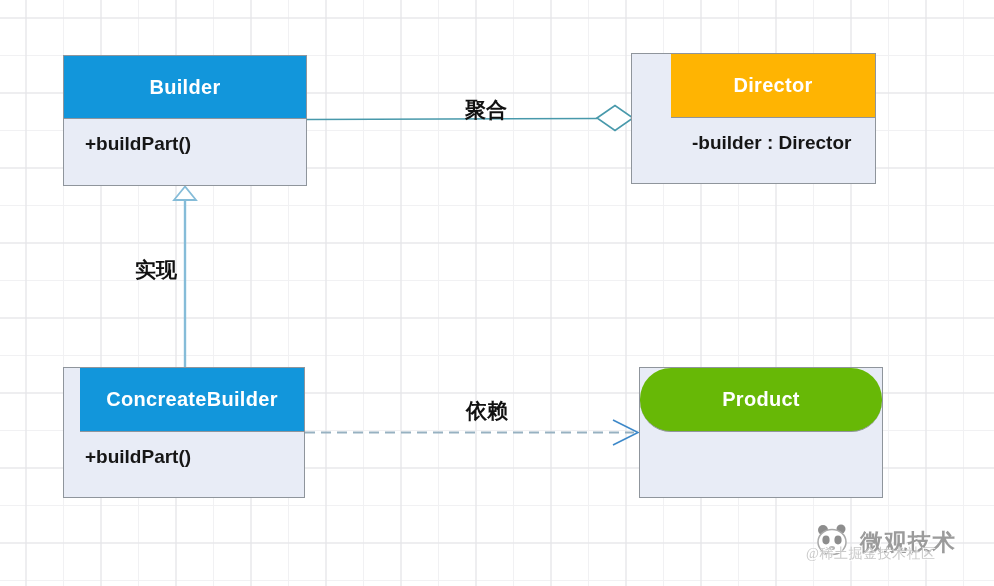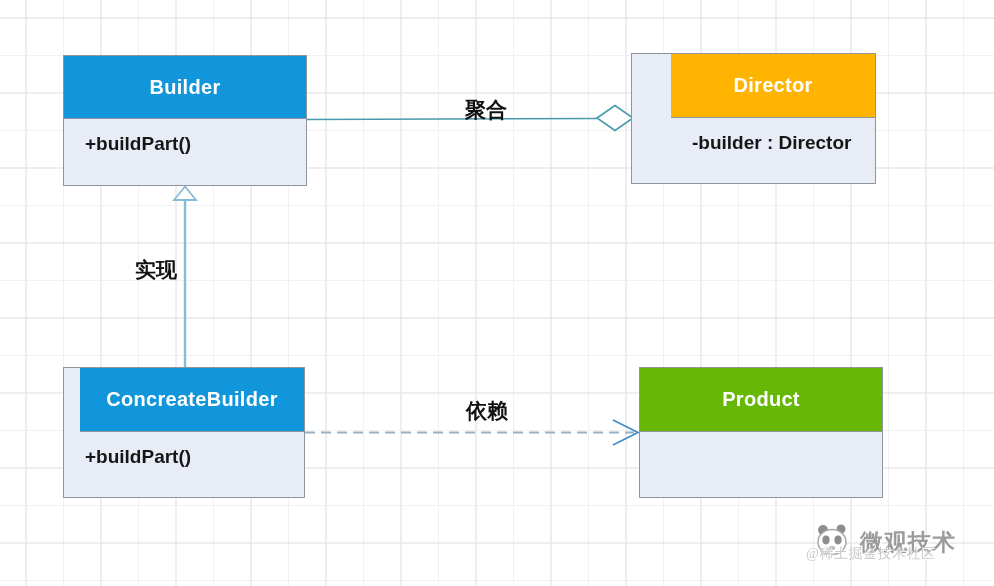--- a/index.html
+++ b/index.html
@@ -28,21 +28,21 @@
     position:absolute; border:1px solid var(--box-border); background:var(--box-body);
     display:flex; flex-direction:column;justify-content:flex-end;
   }
   .uml-header{
     display:flex; align-items:center; justify-content:center;
     color:#ffffff; font-weight:bold; font-size:20px; letter-spacing:.3px;
     border-bottom:1px solid var(--box-border);
   }
   .uml-header.blue{background:var(--header-blue);}
   .uml-header.orange{background:var(--header-orange);}
-  .uml-header.green{background:var(--header-green);}
+  .uml-header.green{background:var(--header-green);border-radius:31px;}
   .uml-body{flex:1; padding:14px 0 0 21px; font-size:19px; font-weight:bold; color:#161616;}
   #box-builder{left:63px; top:55px; width:244px; height:131px;}
   #box-builder .uml-header{height:63px;}
   #box-director{left:631px; top:53px; width:245px; height:131px;padding-left:39px;}
   #box-director .uml-header{height:64px;}
   #box-concreate{left:63px; top:367px; width:242px; height:131px;}
   #box-concreate .uml-header{height:64px;margin-left:16px;}
   #box-product{left:639px; top:367px; width:244px; height:131px;}
   #box-product .uml-header{height:64px;}
   svg.connectors{position:absolute; left:0; top:0; width:994px; height:586px; pointer-events:none;}

